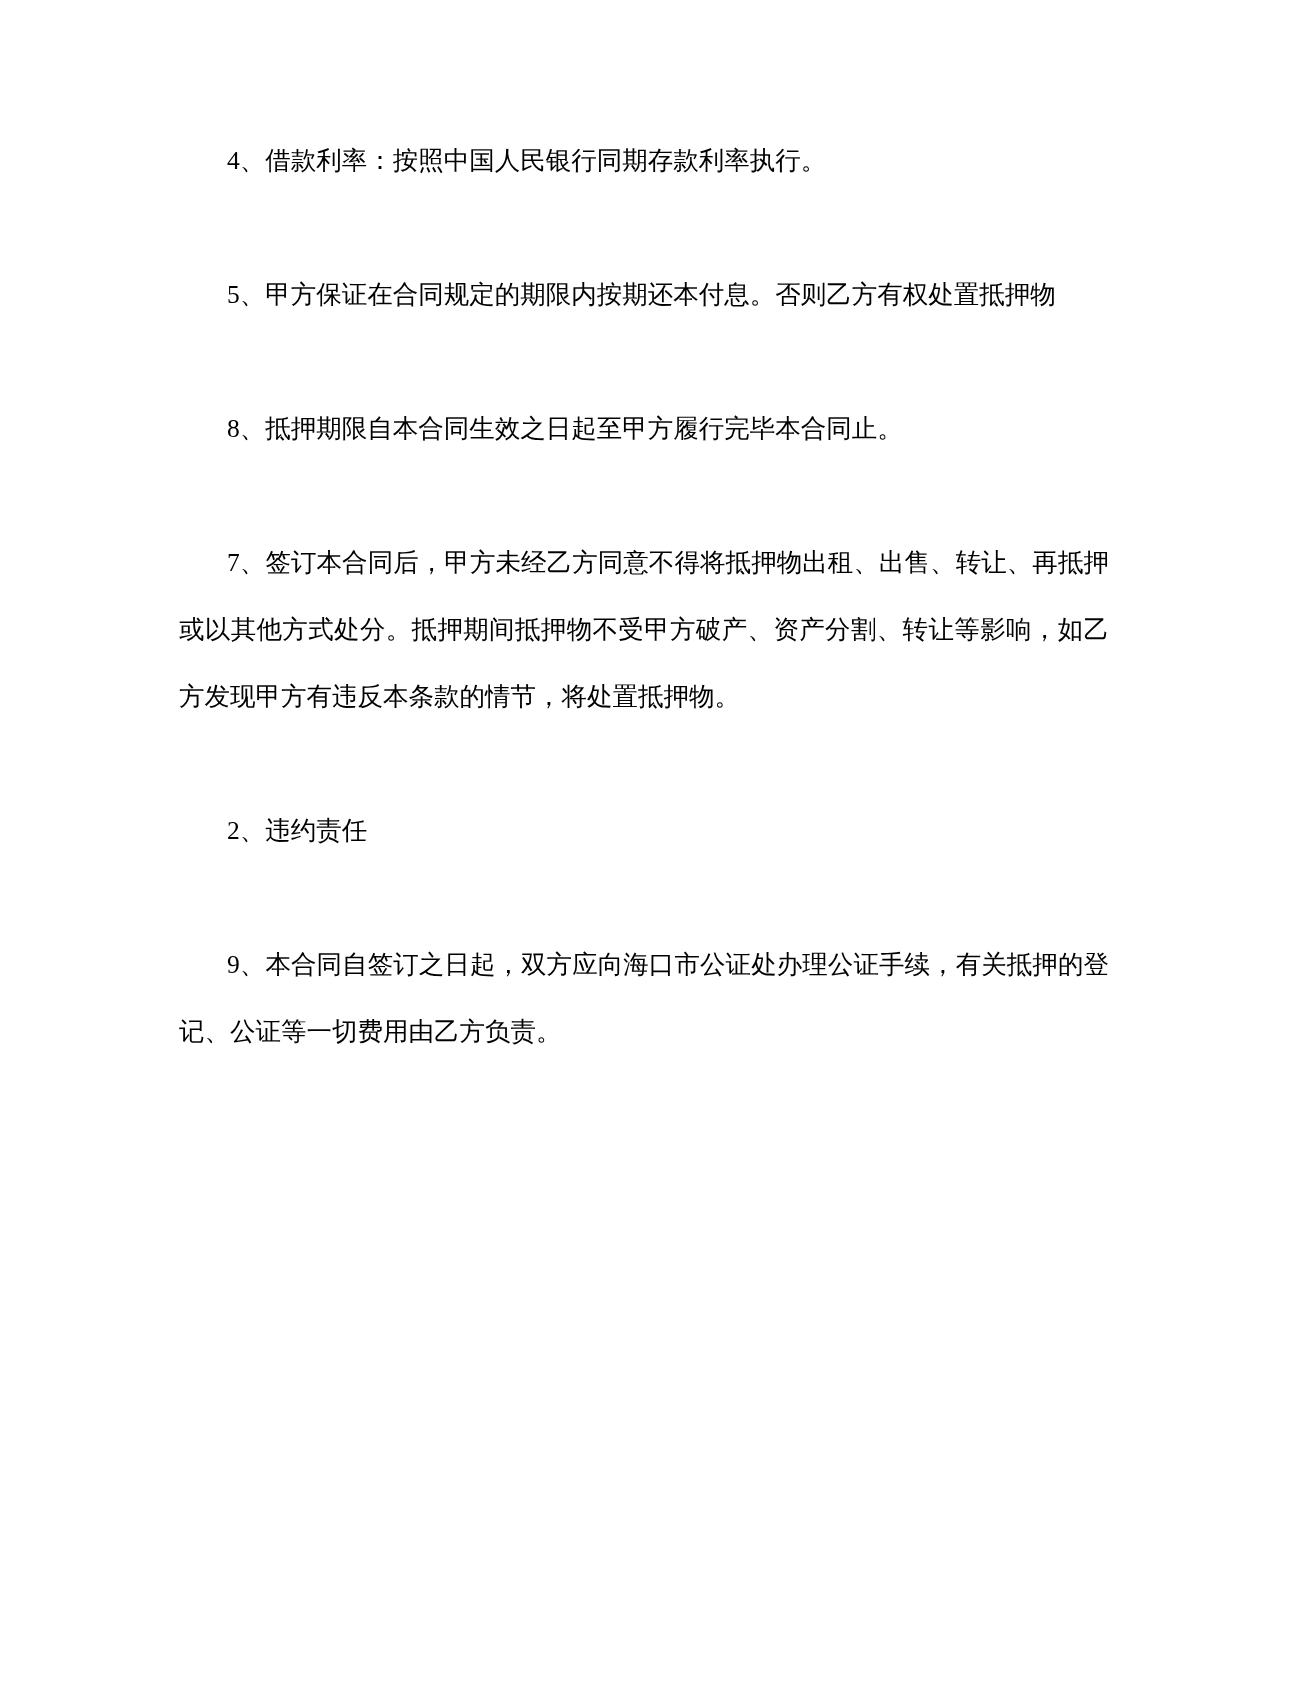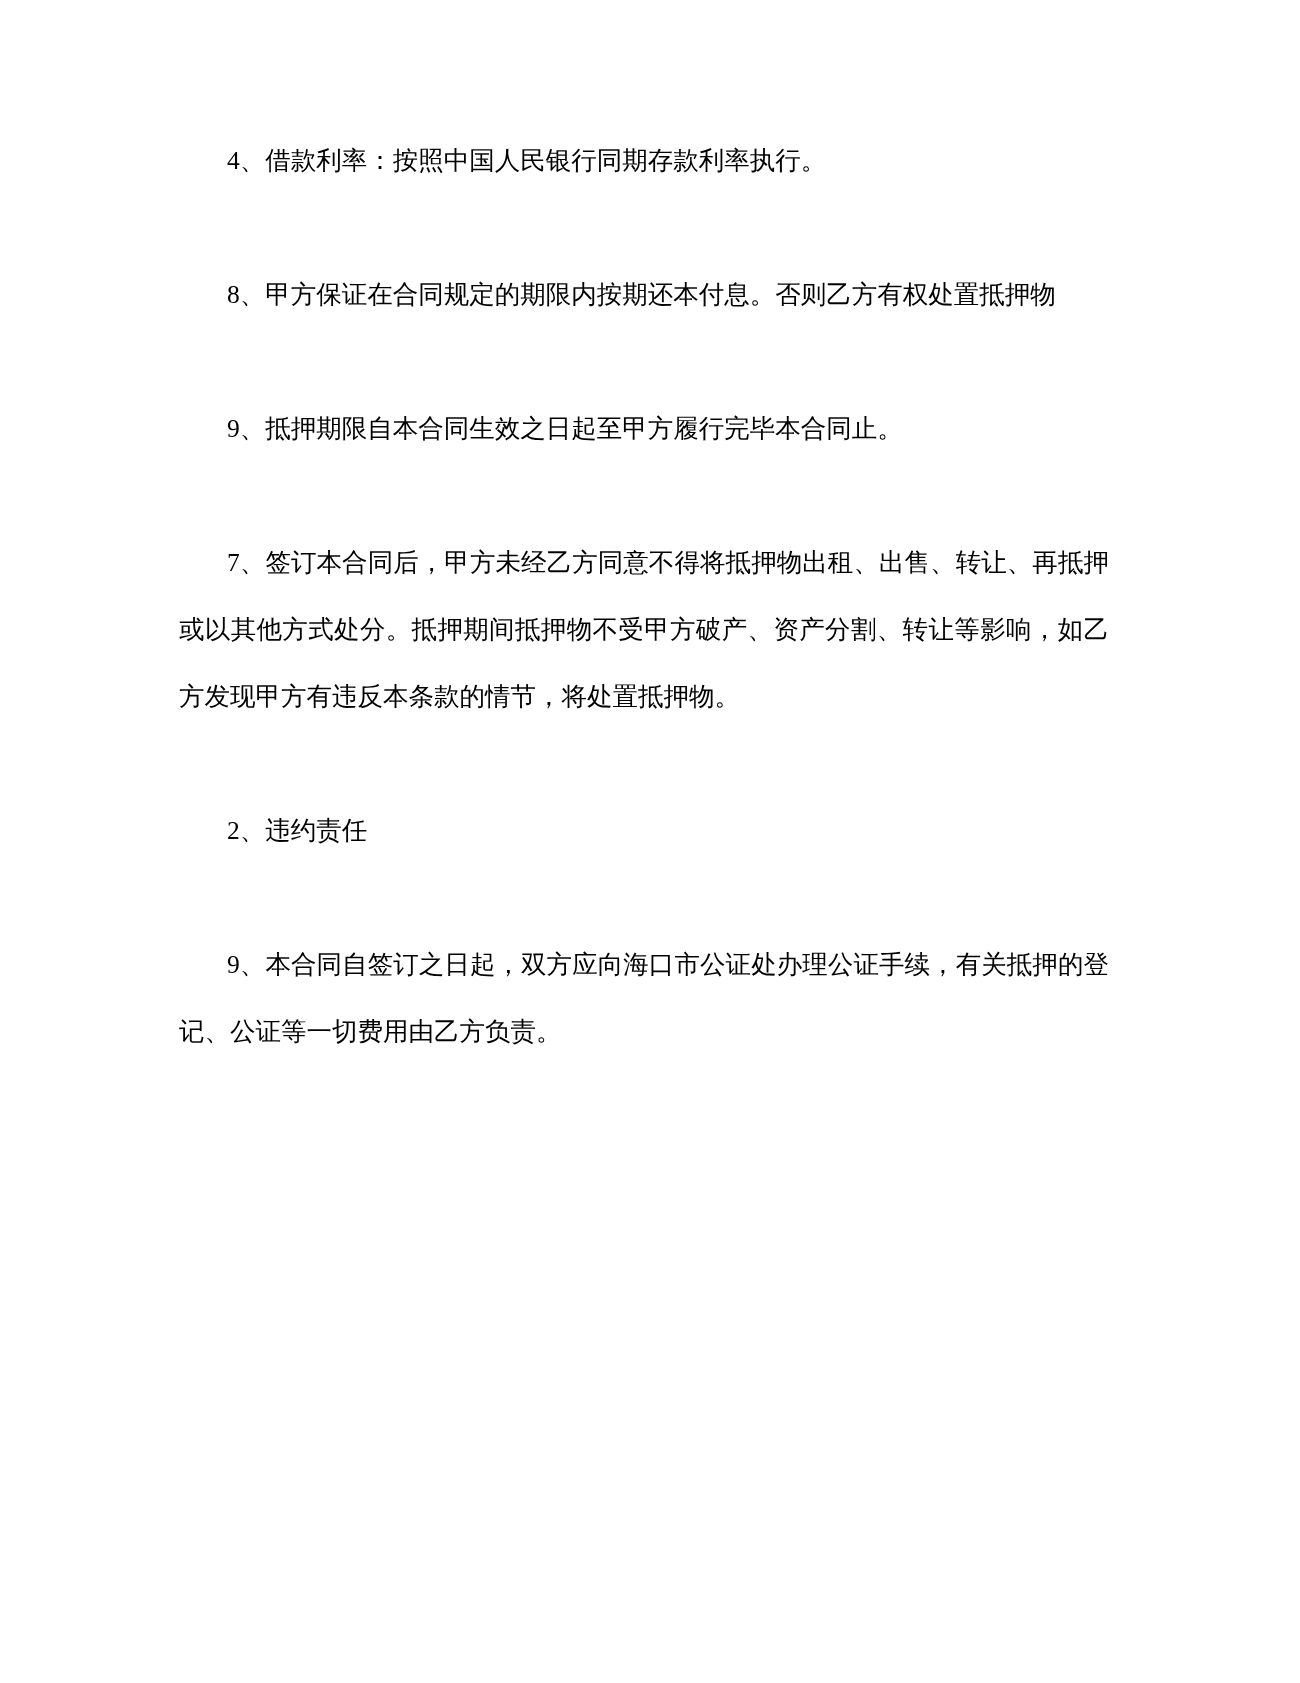--- a/index.html
+++ b/index.html
@@ -32,19 +32,19 @@
     word-break: break-all;
     color: #000000;
   }
 </style>
 </head>
 <body>
 
 <div class="page" style="background: rgb(255, 255, 255);">
   <div class="content" id="doc-content" style="color: rgb(0, 0, 0);">
       <p class="para">4、借款利率：按照中国人民银行同期存款利率执行。</p>
-      <p class="para">8、甲方保证在合同规定的期限内按期还本付息。否则乙方有权处置抵押物</p>
-      <p class="para">9、抵押期限自本合同生效之日起至甲方履行完毕本合同止。</p>
+      <p class="para">5、甲方保证在合同规定的期限内按期还本付息。否则乙方有权处置抵押物</p>
+      <p class="para">8、抵押期限自本合同生效之日起至甲方履行完毕本合同止。</p>
       <p class="para">7、签订本合同后，甲方未经乙方同意不得将抵押物出租、出售、转让、再抵押或以其他方式处分。抵押期间抵押物不受甲方破产、资产分割、转让等影响，如乙方发现甲方有违反本条款的情节，将处置抵押物。</p>
       <p class="para">2、违约责任</p>
       <p class="para">9、本合同自签订之日起，双方应向海口市公证处办理公证手续，有关抵押的登记、公证等一切费用由乙方负责。</p>
     </div>
 </div>
 
 </body></html>

